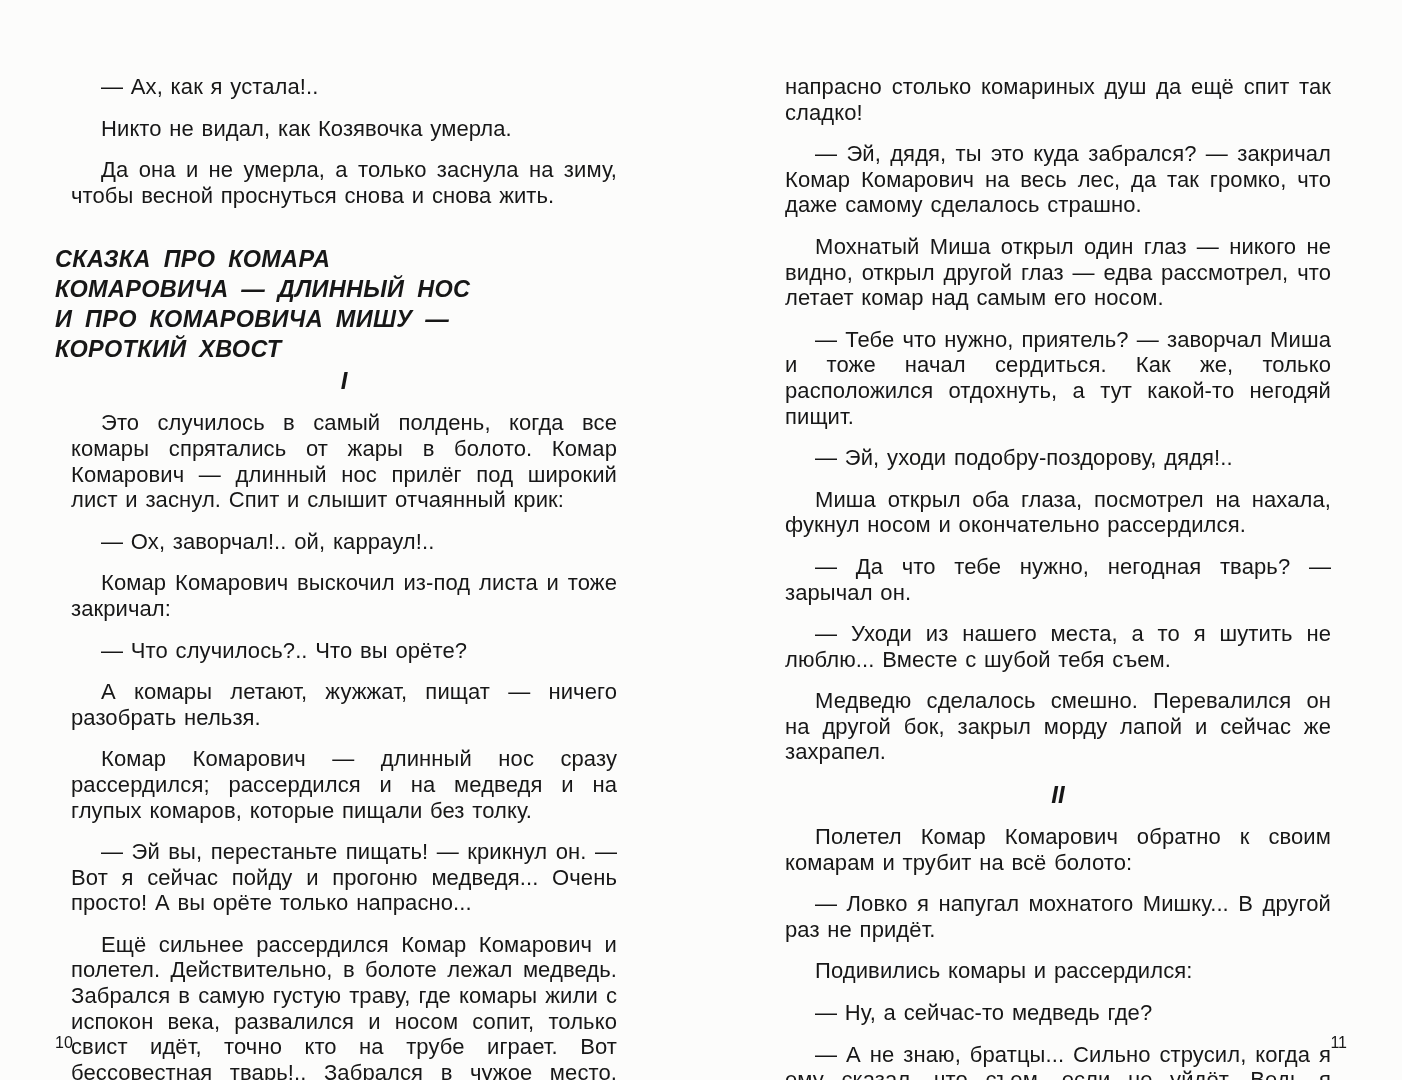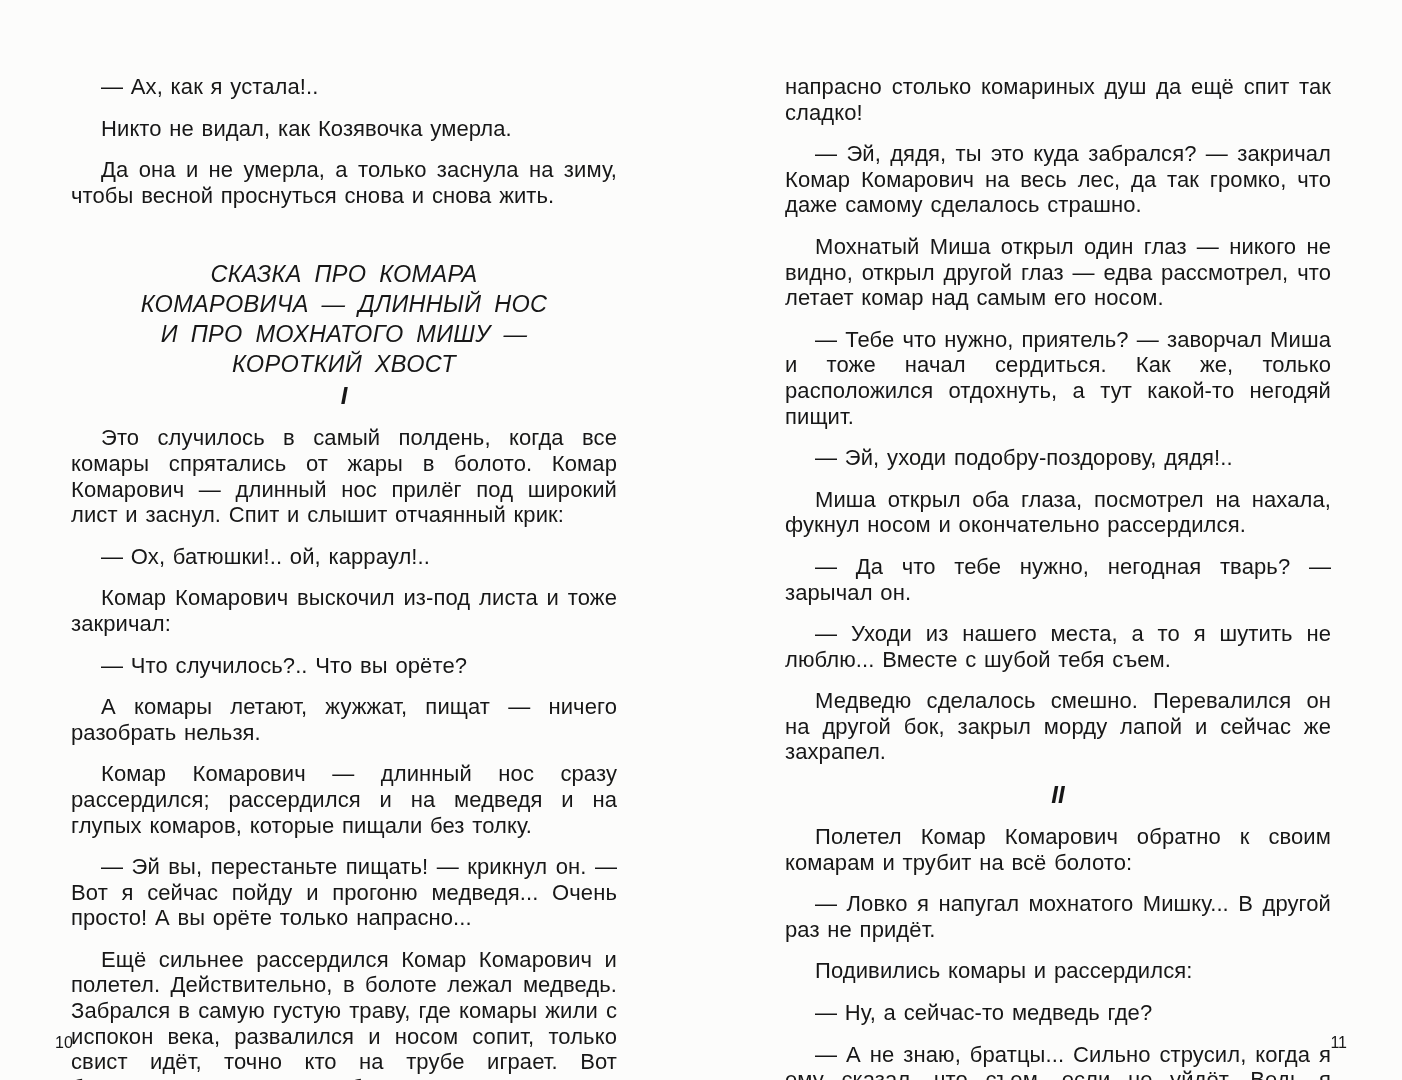--- a/index.html
+++ b/index.html
@@ -19,23 +19,22 @@
     margin: 16px;
     font-size: 22px;
     line-height: 25.6px;
     text-align: justify;
     text-indent: 30px;
     word-spacing: 1.5px;
     letter-spacing: 0.1px;
   }
   .page p.no-indent { text-indent: 0; }
   .story-title {
-    margin-top: 51px;
-    text-align: center;
-    font-weight: normal;
+    margin-top: 36px;
+    font-weight: bold;
     font-style: italic;
   }
   .story-title div {
     font-size: 23.5px;
     line-height: 30px;
     word-spacing: 6px;
     letter-spacing: 0.3px;
   }
   .section-marker {
     text-align: center;
@@ -62,27 +61,27 @@
 
   <div class="page page-left">
     <div>
         <p>— Ах, как я устала!..</p>
         <p>Никто не видал, как Козявочка умерла.</p>
         <p>Да она и не умерла, а только заснула на зиму, чтобы весной проснуться снова и снова жить.</p>
       </div>
     <div class="story-title">
         <div>СКАЗКА ПРО КОМАРА</div>
         <div>КОМАРОВИЧА — ДЛИННЫЙ НОС</div>
-        <div>И ПРО МОХНАТОГО МИШУ —</div>
+        <div>И ПРО КОМАРОВИЧА МИШУ —</div>
         <div>КОРОТКИЙ ХВОСТ</div>
       </div>
     <div class="section-marker">I</div>
     <div>
         <p>Это случилось в самый полдень, когда все комары спрятались от жары в болото. Комар Комарович — длинный нос прилёг под широкий лист и заснул. Спит и слышит отчаянный крик:</p>
-        <p>— Ох, батюшки!.. ой, карраул!..</p>
+        <p>— Ох, заворчал!.. ой, карраул!..</p>
         <p>Комар Комарович выскочил из-под листа и тоже закричал:</p>
         <p>— Что случилось?.. Что вы орёте?</p>
         <p>А комары летают, жужжат, пищат — ничего разобрать нельзя.</p>
         <p>Комар Комарович — длинный нос сразу рассердился; рассердился и на медведя и на глупых комаров, которые пищали без толку.</p>
         <p>— Эй вы, перестаньте пищать! — крикнул он. — Вот я сейчас пойду и прогоню медведя... Очень просто! А вы орёте только напрасно...</p>
         <p>Ещё сильнее рассердился Комар Комарович и полетел. Действительно, в болоте лежал медведь. Забрался в самую густую траву, где комары жили с испокон века, развалился и носом сопит, только свист идёт, точно кто на трубе играет. Вот бессовестная тварь!.. Забрался в чужое место, погубил</p>
       </div>
   </div>
 
   <div class="page page-right">

